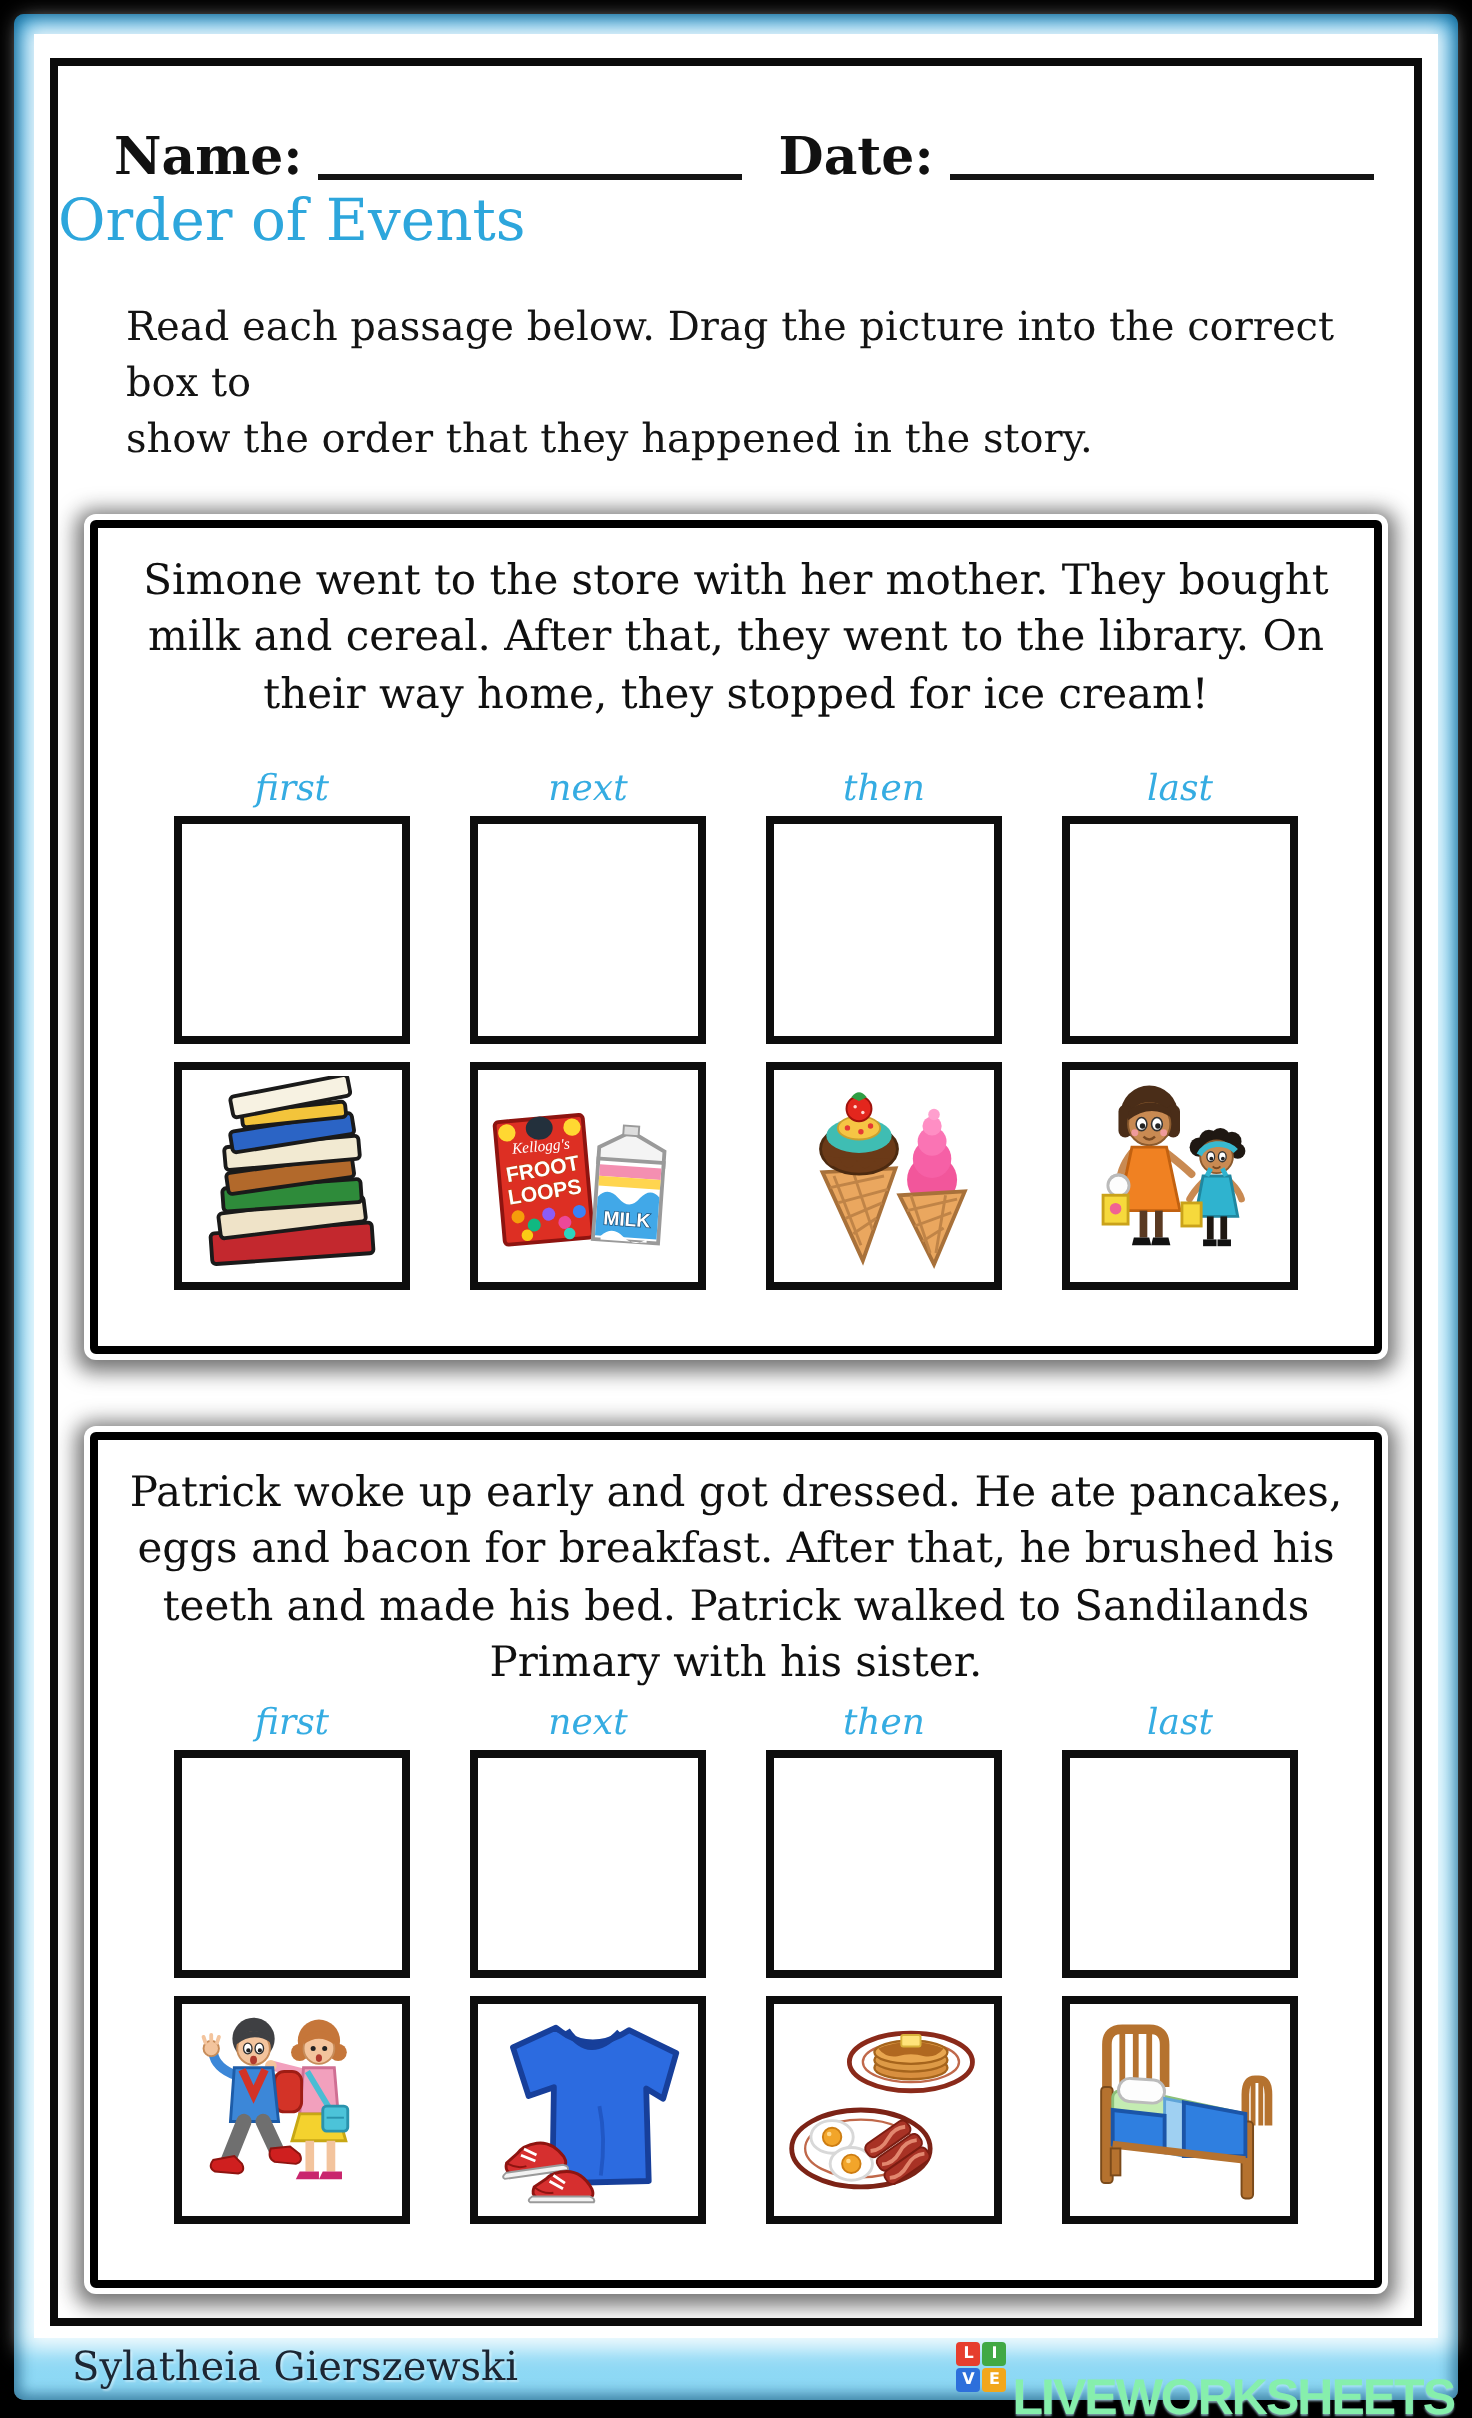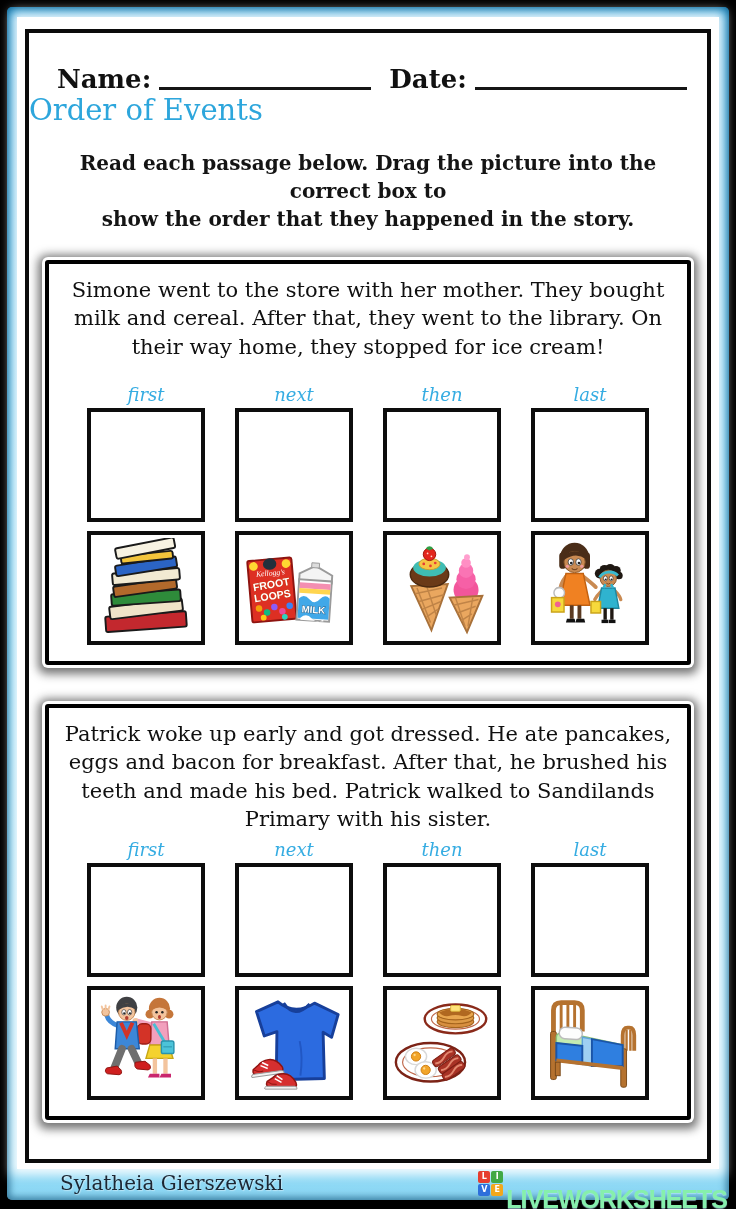--- a/index.html
+++ b/index.html
@@ -20,40 +20,40 @@
   .nd-line--2{flex:1;}
   .nd-label--date{margin-left:18px;}
 
   
   .title{text-align:center;margin-top:10px;font-weight:bold;font-size:40px;letter-spacing:2px;color:#0a0a0a;line-height:1.15;
     text-shadow:0 0 2px #56c6f2,0 0 5px #3fb6ea,0 0 10px #3fb6ea,
       2px 2px 3px #6fd0f4,-2px -2px 3px #6fd0f4,2px -2px 3px #6fd0f4,-2px 2px 3px #6fd0f4,
       3px 4px 6px rgba(0,0,0,.3);}
   .title::first-letter{font-size:47px;}
   .subtitle{font-size:29px;color:#2da6dc;margin-top:1px;line-height:1.1;}
-  .instructions{text-align:center;font-size:20px;line-height:1.4;margin:22px 34px 0;color:#141414;white-space:pre-line;font-weight:bold;}
+  .instructions{text-align:left;font-size:20px;line-height:1.4;margin:22px 34px 0;color:#141414;white-space:pre-line;}
 
   
   .activity{margin:27px 16px 0;border:4px solid #000;border-radius:3px;background:#fff;
-    box-shadow:0 0 0 3px #fff,0 2px 10px 7px rgba(25,25,25,.6);padding:12px 8px 16px;}
+    box-shadow:0 0 0 3px #fff,0 2px 10px 7px rgba(25,25,25,.6);padding:12px 8px 28px;}
   .activity--2{margin-top:39px;}
   .passage{text-align:center;font-size:21px;line-height:1.36;color:#101010;white-space:pre-line;}
   .cols{display:flex;justify-content:space-between;padding:0 30px;margin-top:24px;}
   .activity--2 .cols{margin-top:7px;}
   .col{width:118px;}
   .seq-label{text-align:center;color:#35ace2;font-size:18px;font-style:italic;line-height:1;margin-bottom:4px;}
   .dropbox{height:114px;border:4px solid #0d0d0d;background:#fff;box-sizing:border-box;}
   .imgbox{height:114px;border:4px solid #0d0d0d;box-sizing:border-box;margin-top:9px;background:#fff;
     display:flex;align-items:center;justify-content:center;}
   .imgbox svg{width:100px;height:100px;display:block;}
 
   
   .footer{position:absolute;left:10px;right:9px;bottom:12px;height:28px;display:flex;align-items:center;
     justify-content:space-between;padding:0 0 0 26px;}
-  .author{font-size:20px;color:#1c2633;text-shadow:1px 1px 1px rgba(255,255,255,.4);margin-left:24px;}
+  .author{font-size:20px;color:#1c2633;text-shadow:1px 1px 1px rgba(255,255,255,.4);}
   .brand{display:flex;align-items:center;gap:3px;}
   .logo-grid{display:grid;grid-template-columns:12px 12px;grid-auto-rows:12px;gap:1px;}
   .logo-cell{color:#fff;font-family:"DejaVu Sans","Liberation Sans",sans-serif;font-weight:bold;
     font-size:8px;line-height:12px;text-align:center;border-radius:2px;}
   .logo-cell--0{background:#e63e2e;} .logo-cell--1{background:#41a944;}
   .logo-cell--2{background:#2d6fdb;} .logo-cell--3{background:#f2a71b;}
   .brand-text{font-family:"Liberation Sans","DejaVu Sans",sans-serif;font-weight:bold;font-size:25px;
     color:#86efac;letter-spacing:-1px;text-shadow:0 1px 1px rgba(185,230,250,.65);margin-top:33px;}
 </style>
 </head>

